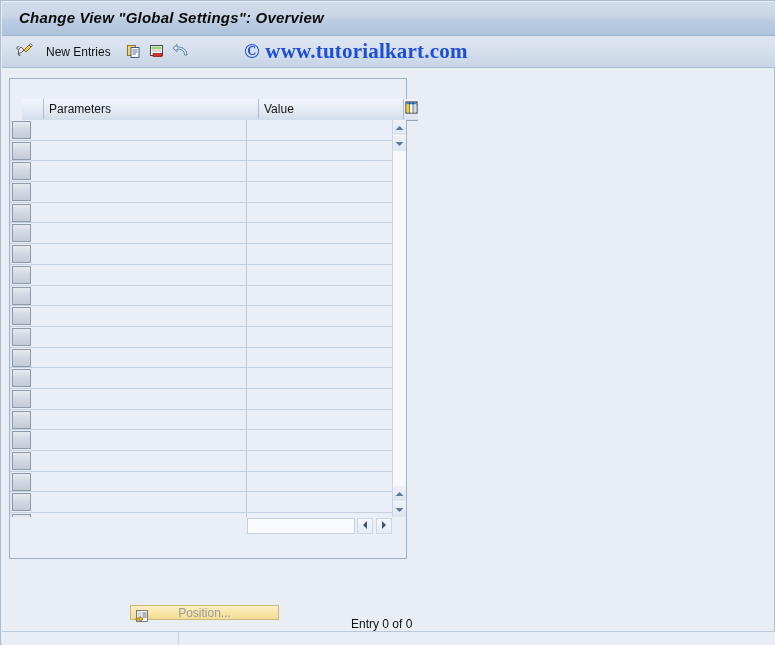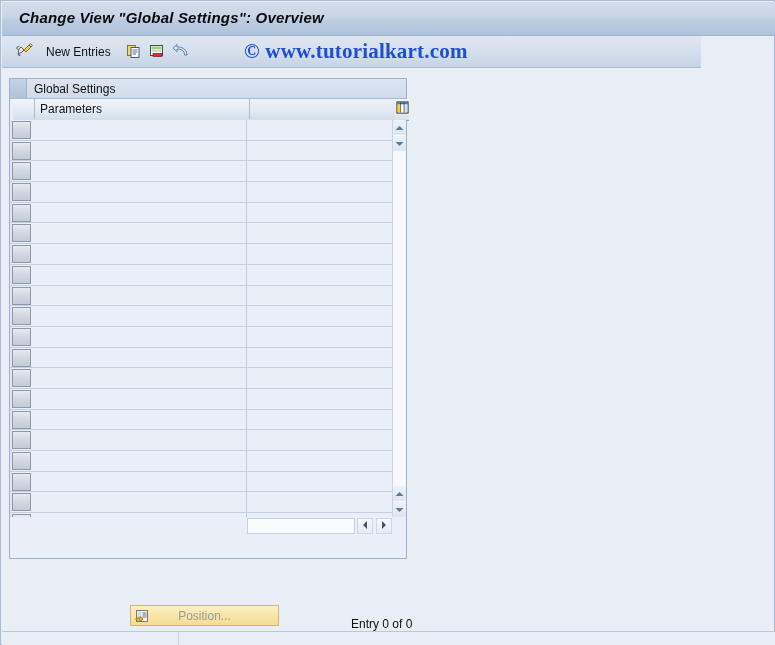--- a/index.html
+++ b/index.html
@@ -44,21 +44,21 @@
     font-style: italic;
     color: #0a0a0a;
     letter-spacing: 0.2px;
     white-space: nowrap;
   }
 
   
   #toolbar {
     position: absolute;
     left: 1px; top: 35px;
-    width: 699px; height: 32px;
+    width: 773px; height: 32px;
     box-sizing: border-box;
     background: linear-gradient(to bottom, #dfe6f0 0%, #d5dfec 50%, #c7d4e6 100%);
     border-bottom: 1px solid #a8bcd4;
   }
   .tb-item {
     position: absolute;
     top: 3px;
     height: 26px;
     display: flex;
     align-items: center;
@@ -116,21 +116,21 @@
     position: absolute;
     left: 24px; top: 3px;
     font-size: 12px;
     color: #121212;
     white-space: nowrap;
   }
 
   
   #col-header {
     position: absolute;
-    left: 3px; top: 20px;
+    left: 12px; top: 20px;
     width: 396px; height: 22px;
     box-sizing: border-box;
     background: linear-gradient(to bottom, #eef2f8 0%, #e2e9f3 55%, #d2ddeb 100%);
     border-bottom: 1px solid #8fa6c2;
   }
   #col-header .hc {
     position: absolute;
     top: 0; height: 20px;
     box-sizing: border-box;
     border-right: 1px solid #aabdd4;
@@ -247,21 +247,21 @@
     box-sizing: border-box;
     display: flex; align-items: center; justify-content: center;
   }
   #hs-left  { left: 347px; }
   #hs-right { left: 366px; }
 
   
   #position-button {
     position: absolute;
     left: 129px; top: 604px;
-    width: 149px; height: 21px;
+    width: 149px; height: 15px;
     box-sizing: border-box;
     background: linear-gradient(to bottom, #fdf0c4 0%, #f8e5a8 50%, #f3dc93 100%);
     border: 1px solid #c9b97e;
     display: flex;
     align-items: center;
     justify-content: center;
   }
   #position-button .pb-label {
     font-size: 12px;
     color: #9a9a9a;
@@ -362,29 +362,28 @@
           <path d="M15 12 C15 6 9 3.5 5 4 L5 1.5 L1 5.2 L5 8.6 L5 6.1 C8.5 5.7 12.6 7.4 12.6 12 Z" fill="#dbe6f2" stroke="#5b7fa8" stroke-width="1"></path>
         </svg>
       </span>
     </div>
   </div>
 
   <div id="watermark">© www.tutorialkart.com</div>
 
   <div id="table-panel">
 
-    <div id="panel-header">
-      <div class="ph-tab"></div>
-      <div class="ph-title">Global Settings</div>
-    </div>
 
     <div id="col-header">
       <div class="hc hc-sel"></div>
       <div class="hc hc-par">
         <span>Parameters</span>
+      </div>
+      <div class="hc hc-val">
+        <span>Value</span>
       </div>
       <div id="config-col-btn">
         <span>
           <svg width="13" height="13" viewBox="0 0 13 13">
             <rect x="0.5" y="0.5" width="12" height="12" fill="#1a1a1a"></rect>
             <rect x="1.5" y="1.5" width="10" height="10" fill="#ffffff"></rect>
             <rect x="1.5" y="1.5" width="10" height="2" fill="#2f7fd0"></rect>
             <rect x="1.5" y="3.5" width="3" height="8" fill="#f5d522"></rect>
             <rect x="4.8" y="3.5" width="3" height="8" fill="#ffffff"></rect>
             <rect x="8.2" y="3.5" width="3.3" height="8" fill="#cfe0f0"></rect>

